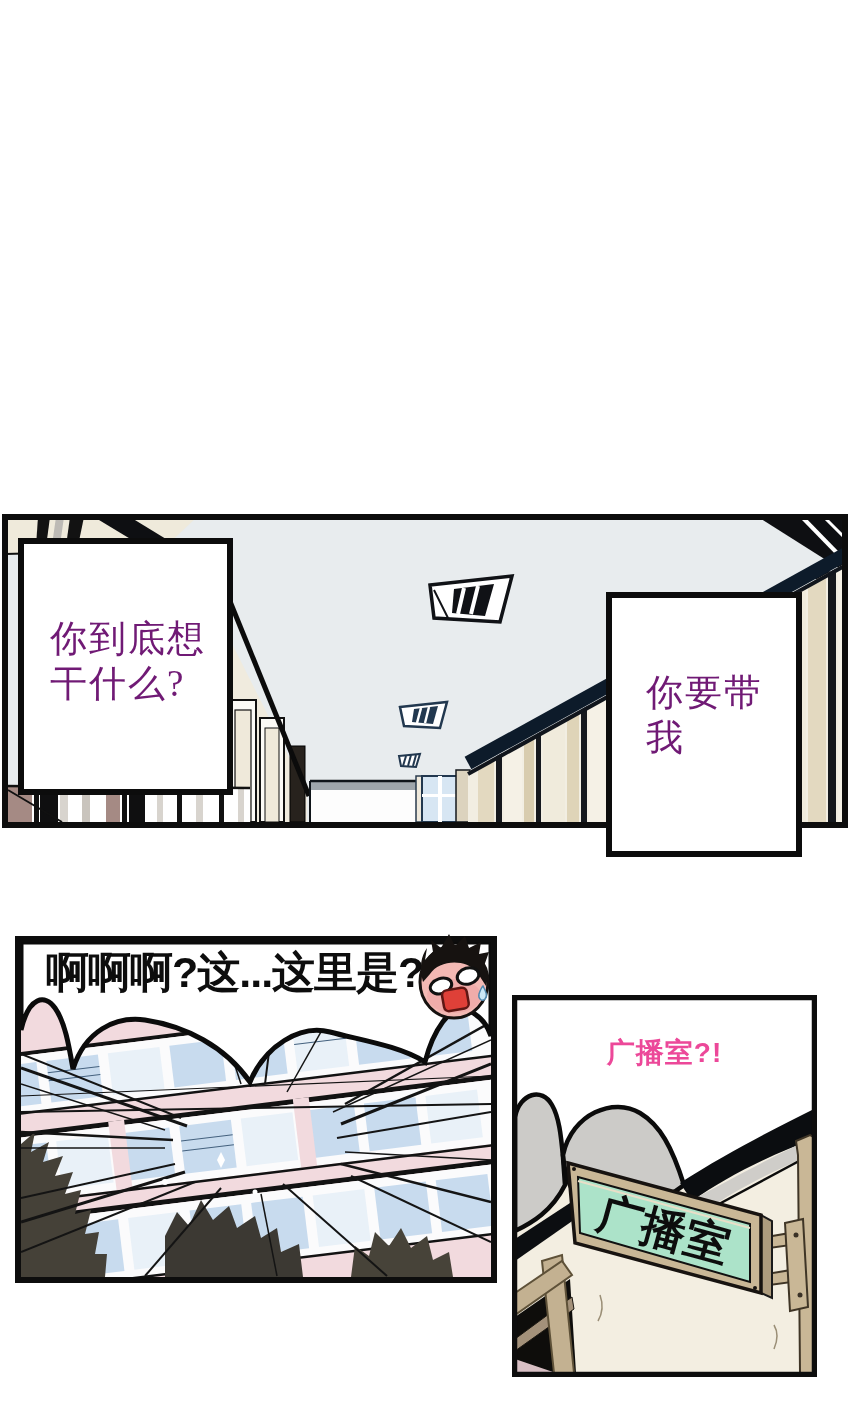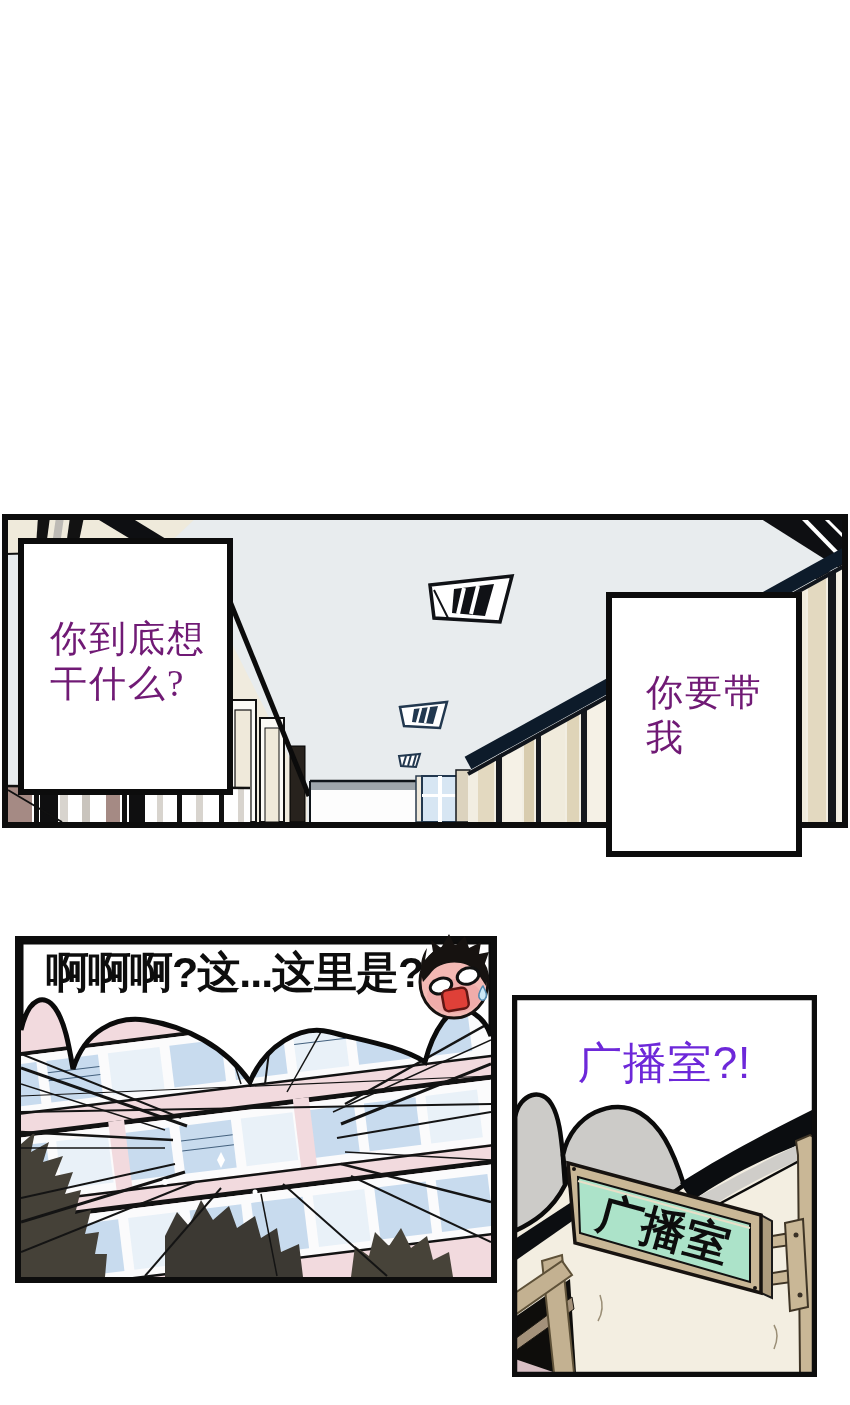--- a/index.html
+++ b/index.html
@@ -6,21 +6,21 @@
   .page{position:relative;width:850px;height:1405px;background:#ffffff;overflow:hidden;
         font-family:"Liberation Sans","DejaVu Sans",sans-serif;}
   .panel{position:absolute;box-sizing:border-box;}
   .panel svg{display:block;}
   .bubble{position:absolute;box-sizing:border-box;background:#ffffff;border:6px solid #0c0c0c;
           color:#701a75;font-family:"Liberation Serif","DejaVu Serif",serif;
           font-size:37px;line-height:45px;letter-spacing:2px;}
   .bubble .inner{position:absolute;}
   .shout{position:absolute;color:#0d0d0d;font-weight:bold;font-size:43px;letter-spacing:-1px;
          white-space:nowrap;font-family:"Liberation Sans","DejaVu Sans",sans-serif;}
-  .exclaim{position:absolute;color:#6d28d9;font-weight:normal;font-size:44px;letter-spacing:1px;
+  .exclaim{position:absolute;color:#ec4899;font-weight:bold;font-size:28px;letter-spacing:1px;
          text-align:center;white-space:nowrap;font-family:"Liberation Sans","DejaVu Sans",sans-serif;}
 </style>
 </head>
 <body>
 
 <div class="page">
 
   <div class="panel" style="left:2px;top:514px;width:846px;height:314px;">
     <svg width="846" height="314" viewBox="0 0 846 314">
 

